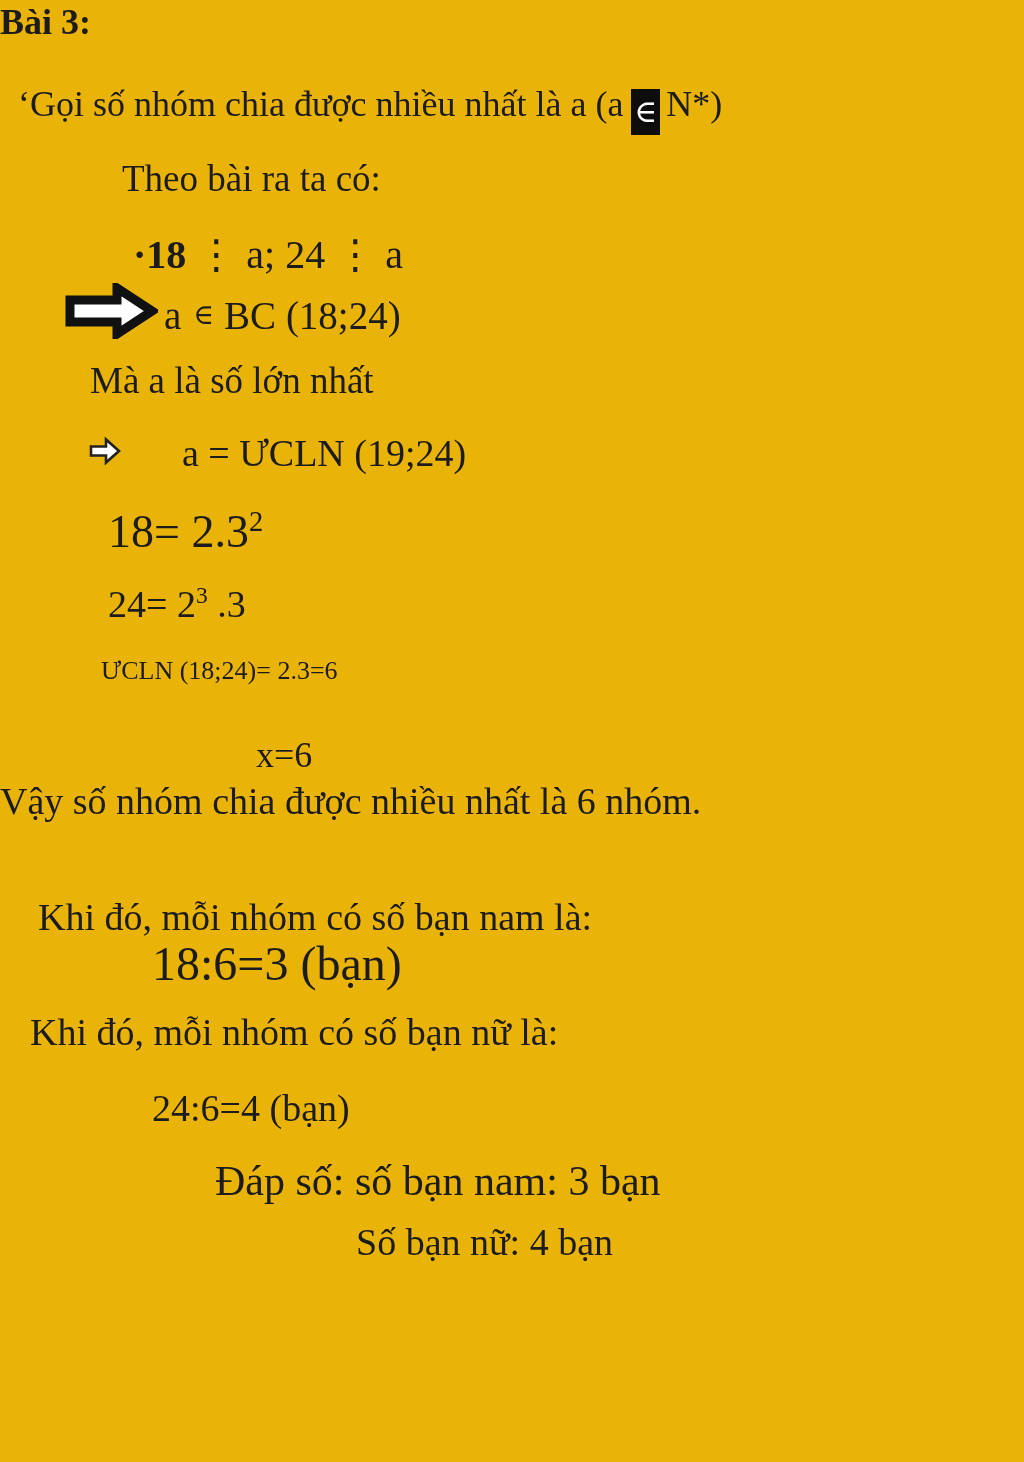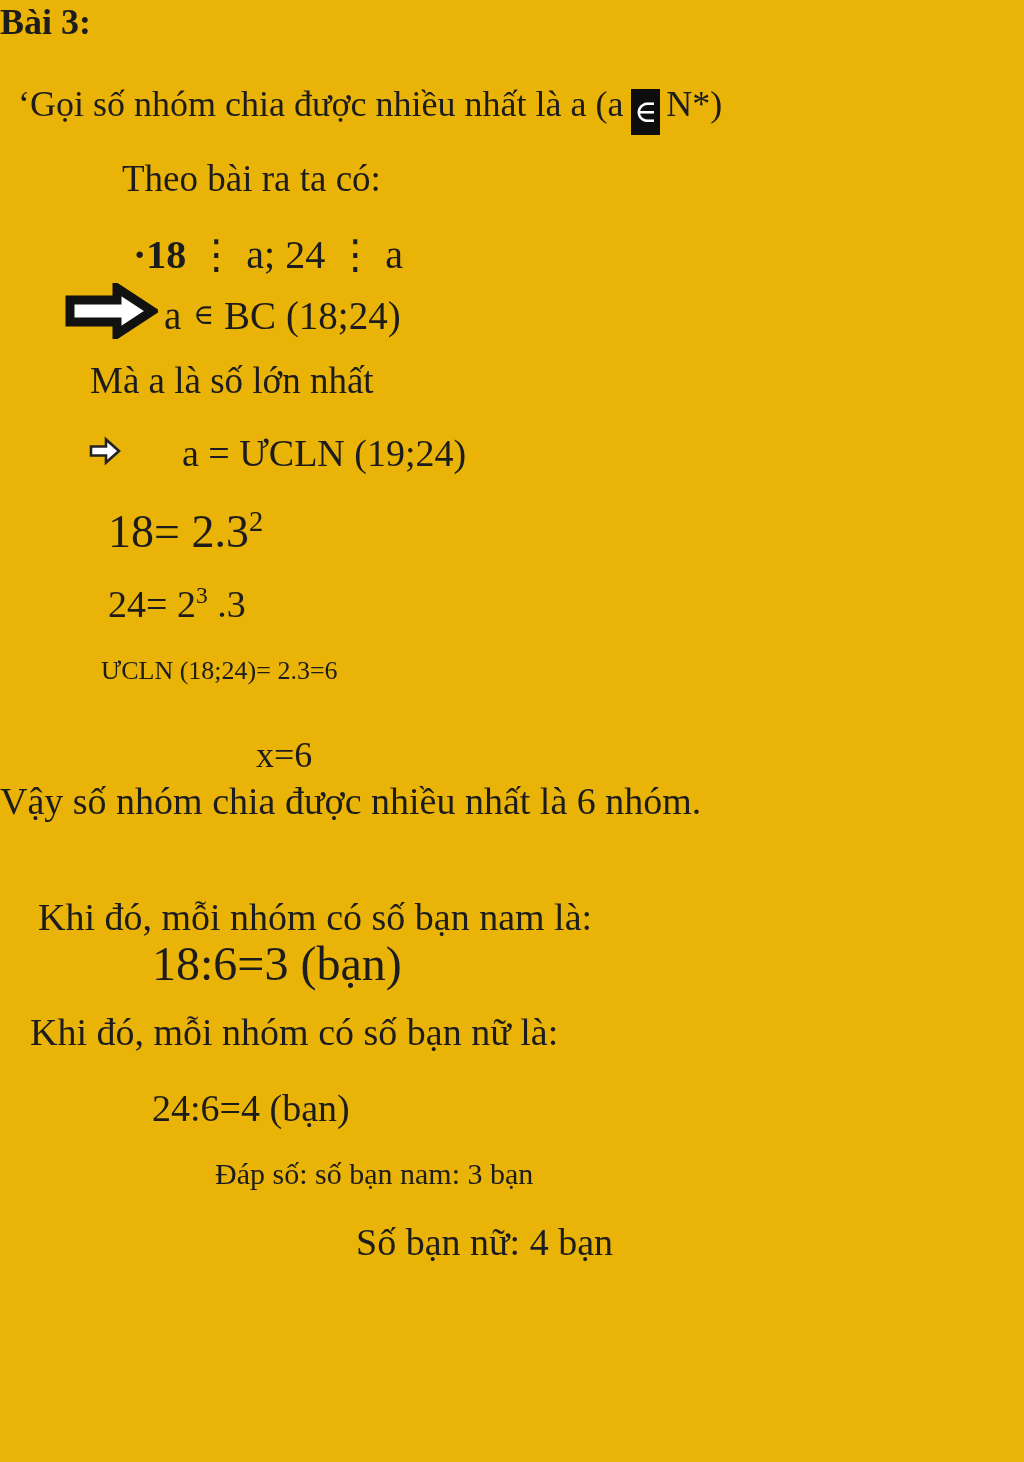--- a/index.html
+++ b/index.html
@@ -33,21 +33,21 @@
   .ucln-def         { left: 182px; top: 432px;  font-size: 38px; }
   .factor18         { left: 108px; top: 506px;  font-size: 46px; }
   .factor24         { left: 108px; top: 583px;  font-size: 38px; }
   .ucln-result      { left: 85px;  top: 656px;  font-size: 26px; margin-left: 16px; }
   .x-value          { left: 256px; top: 735px;  font-size: 36px; font-family: Liberation Serif, serif; }
   .conclusion       { left: 0px;   top: 780px;  font-size: 38px; }
   .boys-label       { left: 38px;  top: 896px;  font-size: 38px; }
   .boys-calc        { left: 152px; top: 936px;  font-size: 48px; }
   .girls-label      { left: 30px;  top: 1011px; font-size: 38px; }
   .girls-calc       { left: 152px; top: 1087px; font-size: 38px; }
-  .answer-1         { left: 215px; top: 1157px; font-size: 30px; text-align: center; }
+  .answer-1         { left: 215px; top: 1157px; font-size: 42px; text-align: center; }
   .answer-2         { left: 356px; top: 1221px; font-size: 38px; }
 
   .inv-box {
     display: inline-block;
     background: #0d0d0d;
     color: #ffffff;
     font-size: 31px;
     line-height: 1;
     padding: 7px 3px 8px 3px;
     margin: 0 6px 0 8px;

